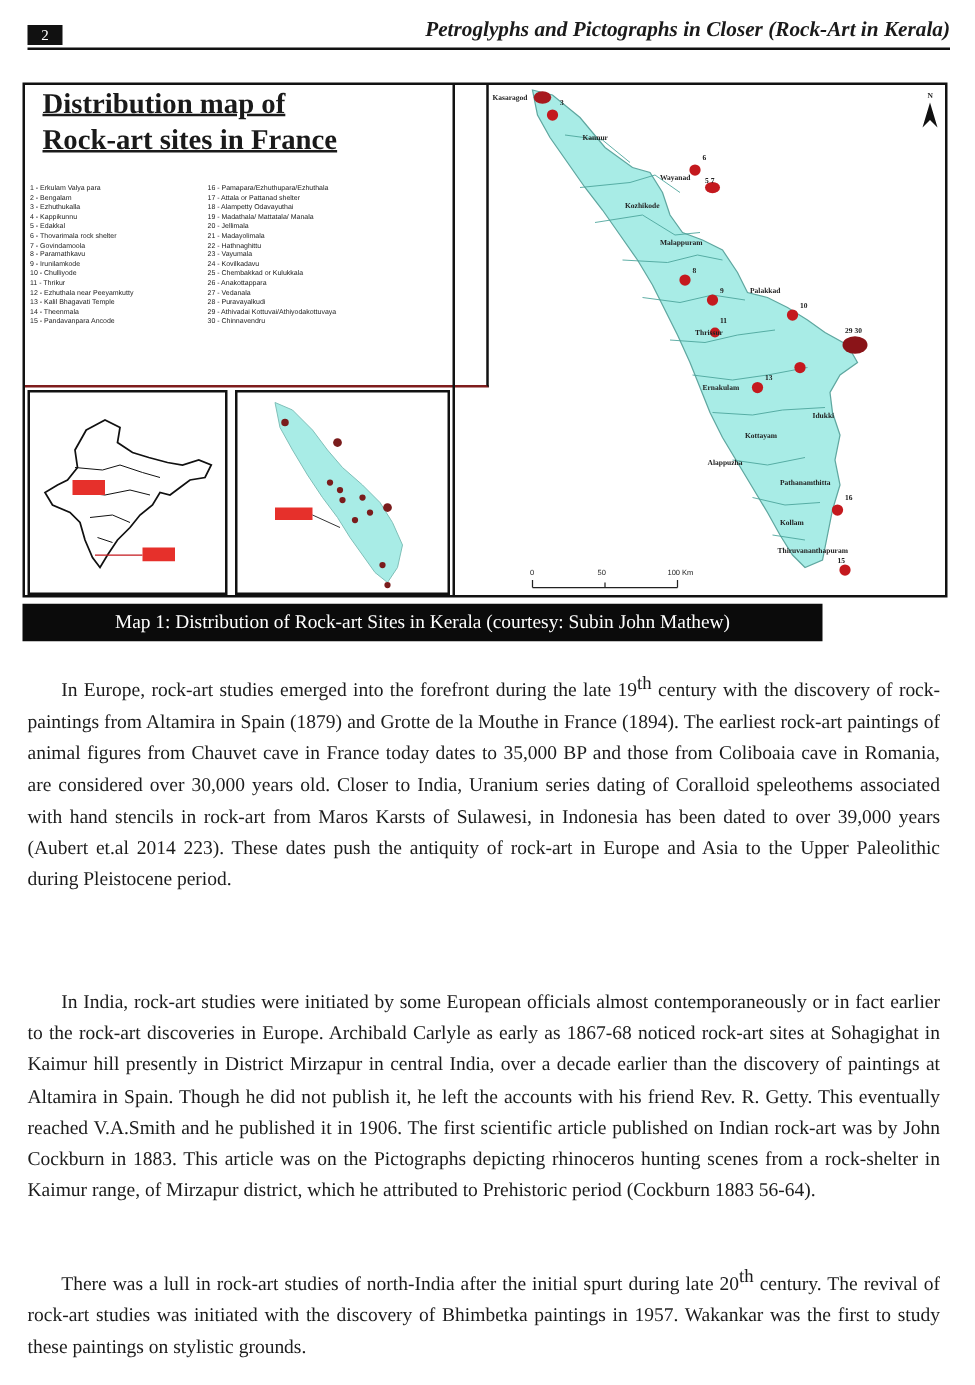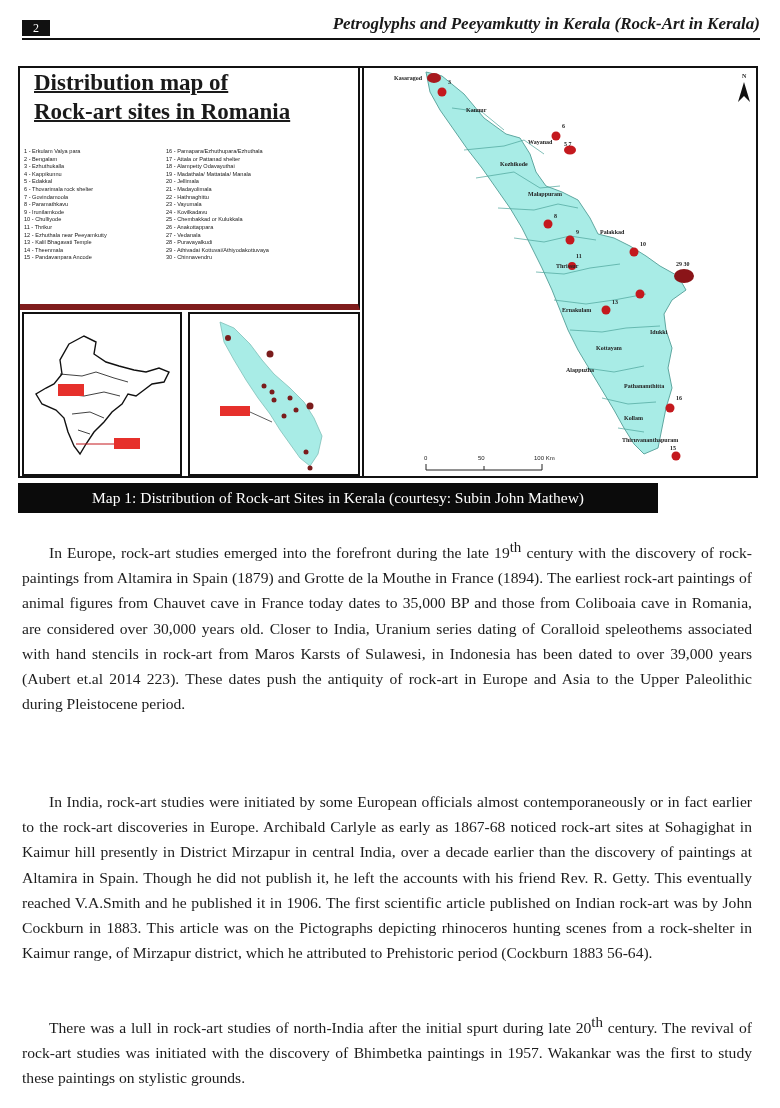--- a/index.html
+++ b/index.html
@@ -2,21 +2,21 @@
 <html><head>
 <meta charset="utf-8">
 <style>
   html, body { margin:0; padding:0; background:#fff; }
   body { width:780px; height:1108px; position:relative; overflow:hidden; font-family:"Liberation Serif","DejaVu Serif",serif; color:#1a1a1a; }
   .header { position:absolute; left:22px; top:12px; width:738px; height:26px; border-bottom:2px solid #111; }
   .page-num { position:absolute; left:0; top:8px; width:28px; height:16px; background:#111; color:#fff; font-size:12px; text-align:center; line-height:16px; font-family:"Liberation Serif",serif; }
   .running-head { position:absolute; right:0; top:2px; font-style:italic; font-weight:bold; font-size:17px; font-family:"Liberation Serif",serif; color:#1a1a1a; }
 
   .figure { position:absolute; left:18px; top:66px; width:740px; height:412px; border:2px solid #111; box-sizing:border-box; }
-  .panel-legend { position:absolute; left:0; top:0; width:340px; height:242px; border-right:2px solid #111; border-bottom:6px solid #7f1d1d; box-sizing:border-box; }
+  .panel-legend { position:absolute; left:0; top:0; width:371px; height:242px; border-right:2px solid #111; border-bottom:2px solid #7f1d1d; box-sizing:border-box; }
   .fig-title { position:absolute; left:14px; top:0; font-family:"Liberation Serif",serif; font-weight:bold; font-size:23px; line-height:29px; }
   .fig-title span { display:block; text-decoration:underline; text-decoration-thickness:2px; }
   .legend-col { position:absolute; top:80px; font-family:"Liberation Sans",sans-serif; font-size:5.6px; line-height:7.6px; color:#222; }
   .legend-col.c1 { left:4px; width:140px; }
   .legend-col.c2 { left:146px; width:190px; }
   .legend-item { white-space:nowrap; }
 
   .panel-india { position:absolute; left:2px; top:244px; width:160px; height:164px; border:2px solid #111; box-sizing:border-box; }
   .panel-kerala-small { position:absolute; left:168px; top:244px; width:172px; height:164px; border:2px solid #111; box-sizing:border-box; }
   .panel-main { position:absolute; left:342px; top:0; width:394px; height:408px; border-left:2px solid #111; box-sizing:border-box; }
@@ -32,28 +32,28 @@
   .p1 { top:540px; }
   .p2 { top:765px;margin-top:24px; }
   .p3 { top:1015px; }
   sup { font-size:15px; line-height:0; }
 </style>
 </head>
 <body>
 
 <div class="header">
   <div class="page-num">2</div>
-  <div class="running-head">Petroglyphs and Peeyamkutty in Kerala (Rock-Art in Kerala)</div>
+  <div class="running-head">Petroglyphs and Pictographs in Closer (Rock-Art in Kerala)</div>
 </div>
 
 <div class="figure">
   <div class="panel-legend">
     <div class="fig-title">
       <span>Distribution map of</span>
-      <span>Rock-art sites in Romania</span>
+      <span>Rock-art sites in France</span>
     </div>
     <div class="legend-col c1">
       <div class="legend-item">1  - Erkulam Valya para</div>
       <div class="legend-item">2  - Bengalam</div>
       <div class="legend-item">3  - Ezhuthukalla</div>
       <div class="legend-item">4  - Kappikunnu</div>
       <div class="legend-item">5  - Edakkal</div>
       <div class="legend-item">6  - Thovarimala rock shelter</div>
       <div class="legend-item">7  - Govindamoola</div>
       <div class="legend-item">8  - Paramathkavu</div>

